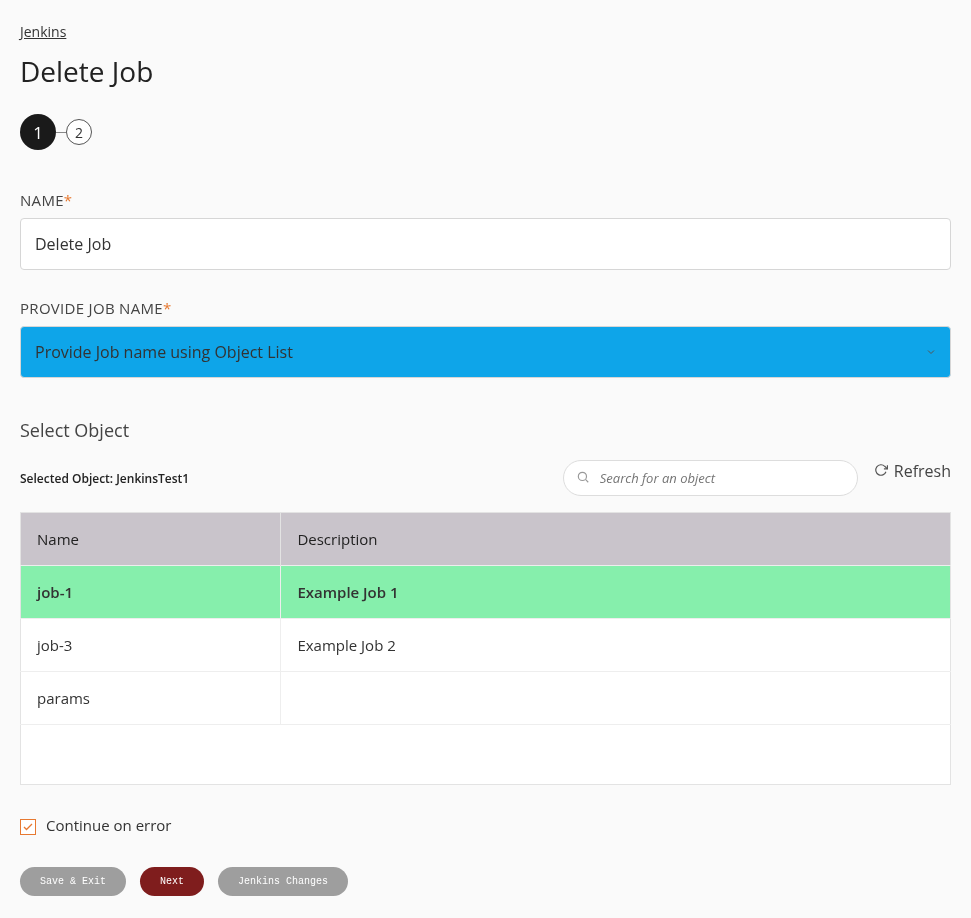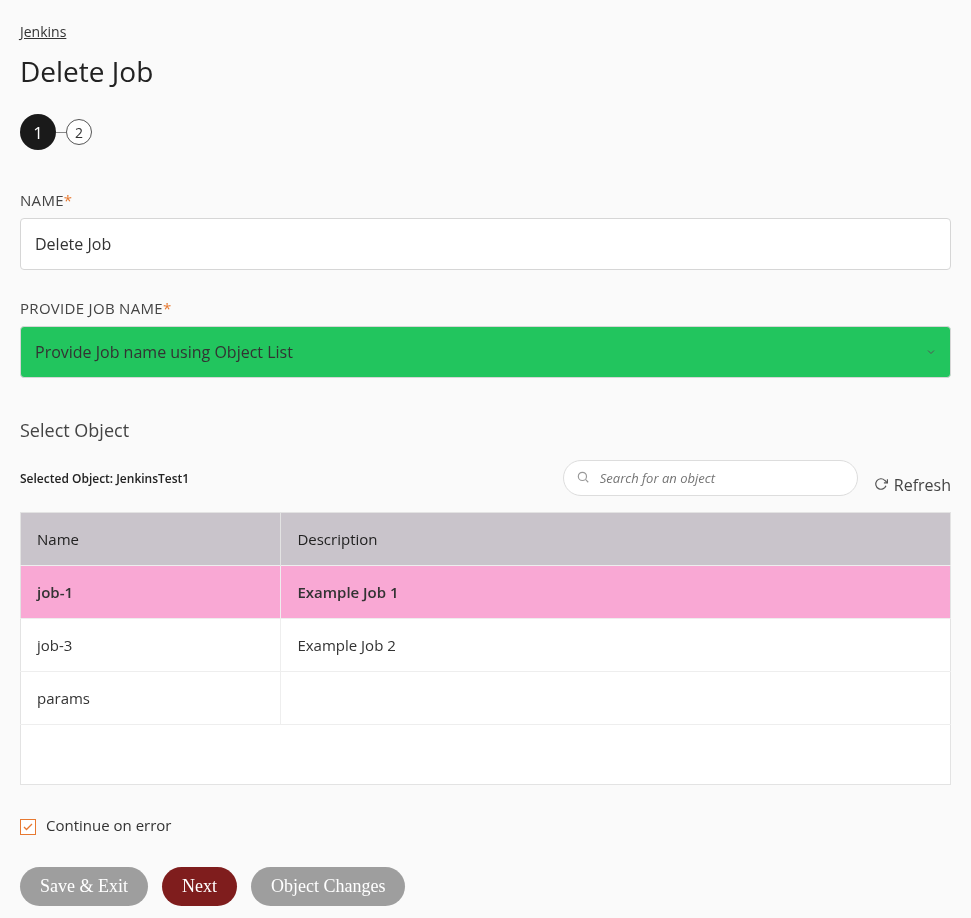--- a/index.html
+++ b/index.html
@@ -80,21 +80,21 @@
   .select-wrapper {
     position: relative;
     margin-bottom: 40px;
   }
   .select {
     width: 100%;
     padding: 14px 14px;
     font-size: 16px;
     border: 1px solid #d6d6d6;
     border-radius: 4px;
-    background: #22c55e;
+    background: #0ea5e9;
     color: #333;
     appearance: none;
     outline: none;
     cursor: pointer;
     font-family: inherit;
   }
   .chevron {
     position: absolute;
     right: 14px;
     top: 50%;
@@ -112,21 +112,21 @@
     align-items: center;
     margin-bottom: 16px;
   }
   .selected-object {
     font-size: 12px;
     font-weight: 600;
     color: #222;
   }
   .toolbar-right {
     display: flex;
-    align-items: flex-end;
+    align-items: flex-start;
     gap: 16px;
   }
   .search-box {
     display: flex;
     align-items: center;
     border: 1px solid #ddd;
     border-radius: 20px;
     padding: 6px 12px;
     background: #fff;
     width: 295px;
@@ -169,21 +169,21 @@
   thead th:last-child { border-right: none; }
   tbody td {
     padding: 16px;
     border-top: 1px solid #eee;
     border-right: 1px solid #eee;
     font-size: 15px;
     color: #333;
   }
   tbody td:last-child { border-right: none; }
   tbody tr.selected-row {
-    background: #f9a8d4;
+    background: #86efac;
     font-weight: 600;
   }
   tbody tr.empty-row td {
     height: 60px;
     border-top: 1px solid #eee;
   }
   .col-name { width: 28%; }
   .checkbox-row {
     display: flex;
     align-items: flex-end;
@@ -201,24 +201,24 @@
     align-items: center;
     justify-content: center;
   }
   .checkbox svg { display: block; }
   .checkbox-label { font-size: 15px; color: #333; }
   .button-row { display: flex; gap: 14px; }
   .btn {
     border: none;
     border-radius: 20px;
     padding: 9px 20px;
-    font-size: 18px;
+    font-size: 10px;
     font-weight: 500;
     cursor: pointer;
-    font-family: Liberation Serif, serif;
+    font-family: Liberation Mono, monospace;
   }
   .btn-gray { background: #9e9e9e; color: #fff; }
   .btn-orange { background: #7f1d1d; color: #fff; }
 </style>
 </head>
 <body>
 
 
 
 <a class="breadcrumb" href="#">Jenkins</a>
@@ -307,17 +307,17 @@
     <svg width="12" height="12" viewBox="0 0 24 24" fill="none" stroke="#e77931" stroke-width="2.5">
         <polyline points="20 6 9 17 4 12"></polyline>
       </svg>
   </div>
   <span class="checkbox-label">Continue on error</span>
 </div>
 
 <div class="button-row">
   <button class="btn btn-gray">Save &amp; Exit</button>
   <button class="btn btn-orange">Next</button>
-  <button class="btn btn-gray">Object Changes</button>
+  <button class="btn btn-gray">Jenkins Changes</button>
 </div>
 
 
 
 
 </body></html>

